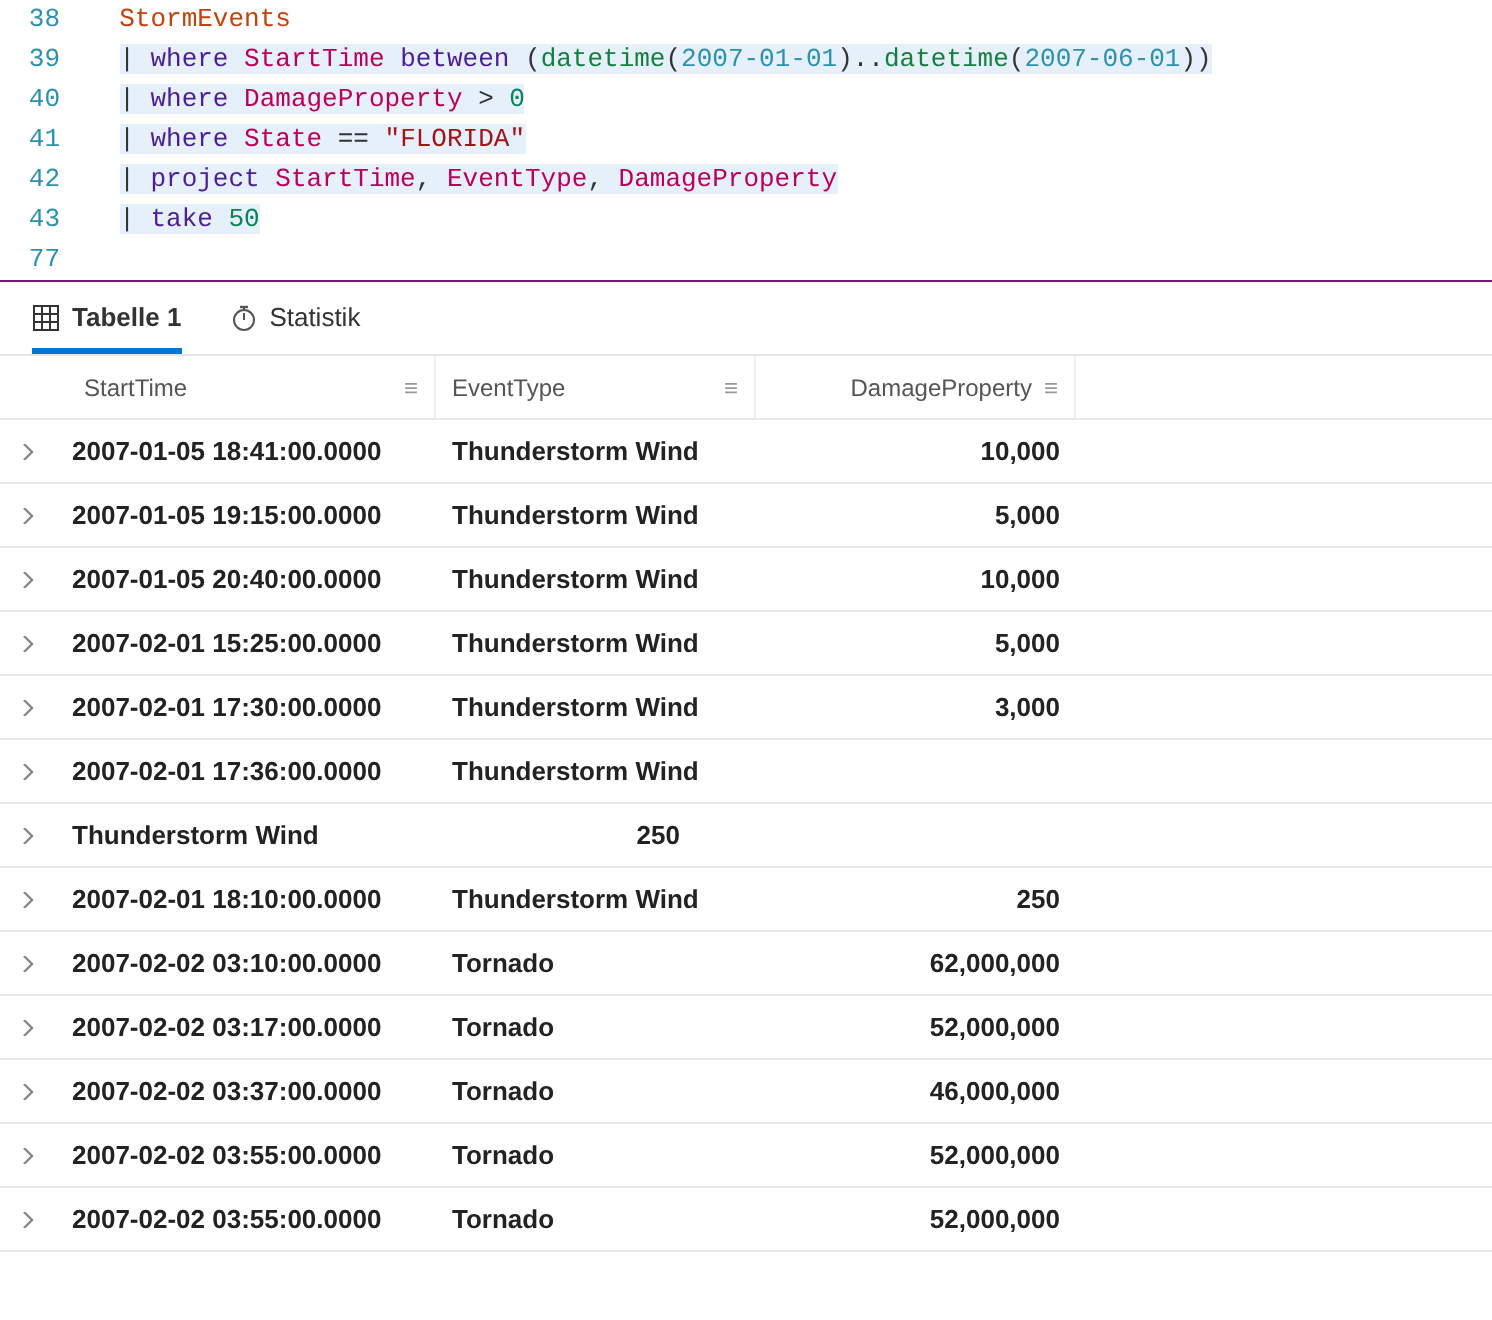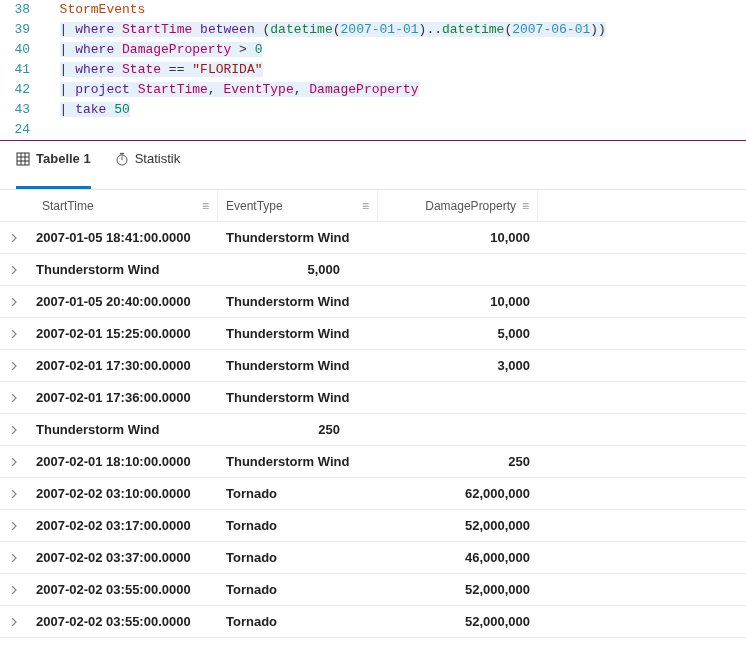--- a/index.html
+++ b/index.html
@@ -47,21 +47,21 @@
     display: flex;
     align-items: center;
     padding: 10px 16px 0 16px;
     gap: 24px;
     border-bottom: 1px solid #e5e5e5;
   }
   .tab {
     display: flex;
     align-items: center;
     gap: 6px;
-    padding-bottom: 20px;
+    padding-bottom: 8px;
     cursor: pointer;
     color: #333;
     border-bottom: 3px solid transparent;
   }
   .tab.active {
     font-weight: 600;
     border-bottom-color: #0078d4;
   }
   .tab-icon svg { display: block; }
   .results {
@@ -118,21 +118,21 @@
 </head>
 <body>
 
 <div class="editor" id="editor">
     <div class="code-line"><div class="gutter">38</div><div class="code-content"><span>  </span><span><span class="tbl">StormEvents</span></span></div></div>
     <div class="code-line"><div class="gutter">39</div><div class="code-content"><span>  </span><span class="hl"><span class="op">| </span><span class="kw">where</span><span> </span><span class="col">StartTime</span><span> </span><span class="kw">between</span><span> </span><span class="paren">(</span><span class="fn">datetime</span><span class="paren">(</span><span class="dt">2007-01-01</span><span class="paren">)</span><span class="op">..</span><span class="fn">datetime</span><span class="paren">(</span><span class="dt">2007-06-01</span><span class="paren">)</span><span class="paren">)</span></span></div></div>
     <div class="code-line"><div class="gutter">40</div><div class="code-content"><span>  </span><span class="hl"><span class="op">| </span><span class="kw">where</span><span> </span><span class="col">DamageProperty</span><span class="op"> &gt; </span><span class="num">0</span></span></div></div>
     <div class="code-line"><div class="gutter">41</div><div class="code-content"><span>  </span><span class="hl"><span class="op">| </span><span class="kw">where</span><span> </span><span class="col">State</span><span class="op"> == </span><span class="str">"FLORIDA"</span></span></div></div>
     <div class="code-line"><div class="gutter">42</div><div class="code-content"><span>  </span><span class="hl"><span class="op">| </span><span class="kw">project</span><span> </span><span class="col">StartTime</span><span class="op">, </span><span class="col">EventType</span><span class="op">, </span><span class="col">DamageProperty</span></span></div></div>
     <div class="code-line"><div class="gutter">43</div><div class="code-content"><span>  </span><span class="hl"><span class="op">| </span><span class="kw">take</span><span> </span><span class="num">50</span></span></div></div>
-    <div class="code-line"><div class="gutter">24</div><div class="code-content"><span>  </span><span></span></div></div>
+    <div class="code-line"><div class="gutter">77</div><div class="code-content"><span>  </span><span></span></div></div>
   </div>
 
 <div class="tabs">
   <div class="tab active">
     <span class="tab-icon">
       <svg width="14" height="14" viewBox="0 0 14 14">
         <rect x="1" y="1" width="12" height="12" fill="none" stroke="#333" stroke-width="1"></rect>
         <line x1="1" y1="5" x2="13" y2="5" stroke="#333" stroke-width="1"></line>
         <line x1="1" y1="9" x2="13" y2="9" stroke="#333" stroke-width="1"></line>
         <line x1="5" y1="1" x2="5" y2="13" stroke="#333" stroke-width="1"></line>
@@ -180,20 +180,21 @@
         <div class="cell col-start">2007-01-05 18:41:00.0000</div>
         <div class="cell col-event">Thunderstorm Wind</div>
         <div class="cell col-dmg">10,000</div>
       </div>
       <div class="data-row">
         <div class="cell-expand">
           <svg width="8" height="8" viewBox="0 0 8 8">
             <path d="M2 0 L6 4 L2 8" fill="none" stroke="#888" stroke-width="1.2"></path>
           </svg>
         </div>
+        <div class="cell col-start">2007-01-05 19:15:00.0000</div>
         <div class="cell col-event">Thunderstorm Wind</div>
         <div class="cell col-dmg">5,000</div>
       </div>
       <div class="data-row">
         <div class="cell-expand">
           <svg width="8" height="8" viewBox="0 0 8 8">
             <path d="M2 0 L6 4 L2 8" fill="none" stroke="#888" stroke-width="1.2"></path>
           </svg>
         </div>
         <div class="cell col-start">2007-01-05 20:40:00.0000</div>

